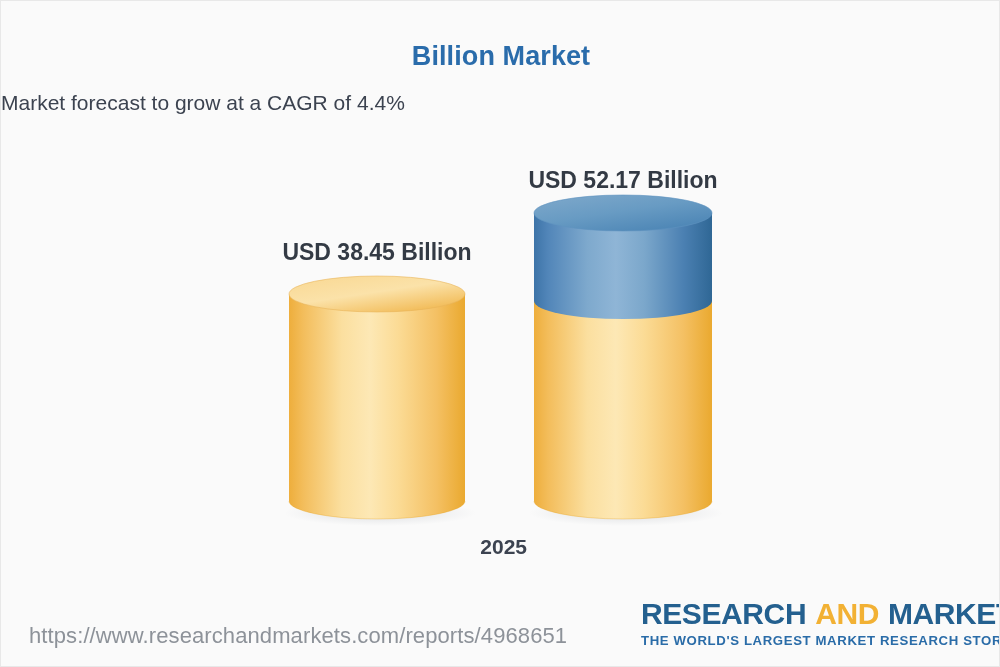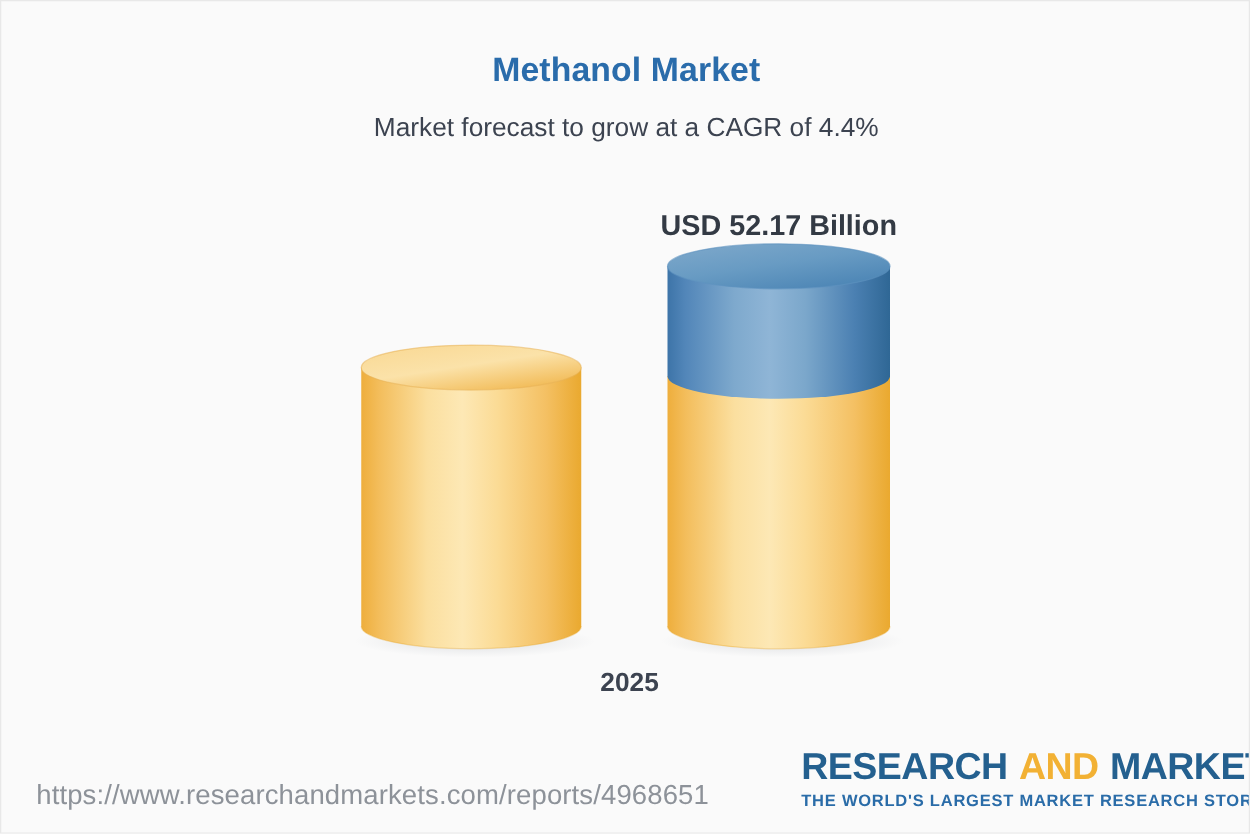--- a/index.html
+++ b/index.html
@@ -31,21 +31,20 @@
     font-size: 27px;
     font-weight: bold;
     color: #2a6cab;
     letter-spacing: 0.1px;
   }
   #chart-subtitle {
     position: absolute;
     left: 0;
     top: 90px;
     width: 1000px;
-    text-align: center;
     font-size: 21px;
     font-weight: normal;
     color: #3c4350;
   }
 
   
   .cyl {
     position: absolute;
   }
   .value-label {
@@ -98,21 +97,21 @@
     letter-spacing: 0.62px;
     margin-top: 4px;
     white-space: nowrap;
   }
 </style>
 </head>
 <body>
 
 <div id="canvas">
 
-  <div id="chart-title">Methanol Market</div>
+  <div id="chart-title">Billion Market</div>
   <div id="chart-subtitle">Market forecast to grow at a CAGR of 4.4%</div>
 
   <svg class="cyl" style="left:276px; top:269px;" width="200" height="262" viewBox="0 0 200 262">
     <defs>
       <linearGradient id="yellowBody1" x1="0" y1="0" x2="1" y2="0">
         <stop offset="0%" stop-color="#eeae3c"></stop>
         <stop offset="8%" stop-color="#f3bd5b"></stop>
         <stop offset="30%" stop-color="#fbdf9f"></stop>
         <stop offset="46%" stop-color="#fde8b5"></stop>
         <stop offset="62%" stop-color="#fbdb95"></stop>
@@ -134,20 +133,21 @@
     <ellipse cx="103" cy="243" rx="96" ry="13" fill="url(#shadow1)"></ellipse>
 
     <path d="M12,24 L12,231 A88,18 0 0 0 188,231 L188,24 Z" fill="url(#yellowBody1)"></path>
 
     <path d="M12,231 A88,18 0 0 0 188,231" fill="none" stroke="#e8a528" stroke-opacity="0.35" stroke-width="1"></path>
 
     <ellipse cx="100" cy="24" rx="88" ry="18" fill="url(#yellowTop1)"></ellipse>
     <ellipse cx="100" cy="24" rx="88" ry="18" fill="none" stroke="#e8b257" stroke-opacity="0.55" stroke-width="1"></ellipse>
   </svg>
 
+  <div class="value-label" style="left:226px; top:238px; width:300px;">USD 38.45 Billion</div>
   <div class="year-label" style="left:226px; top:534px; width:300px;">2025</div>
 
   <svg class="cyl" style="left:521px; top:192px;" width="202" height="340" viewBox="0 0 202 340">
     <defs>
       <linearGradient id="blueBody2" x1="0" y1="0" x2="1" y2="0">
         <stop offset="0%" stop-color="#3d74a8"></stop>
         <stop offset="8%" stop-color="#5286b9"></stop>
         <stop offset="30%" stop-color="#7ea9cd"></stop>
         <stop offset="46%" stop-color="#8fb5d6"></stop>
         <stop offset="62%" stop-color="#7ba7cb"></stop>

